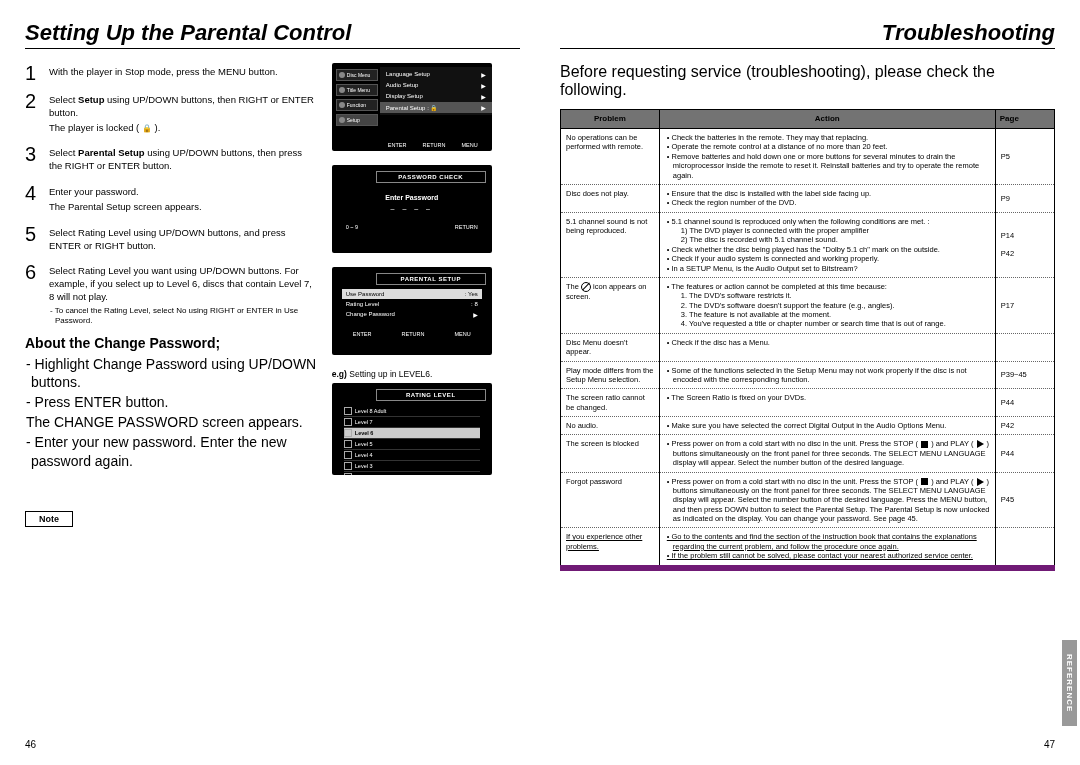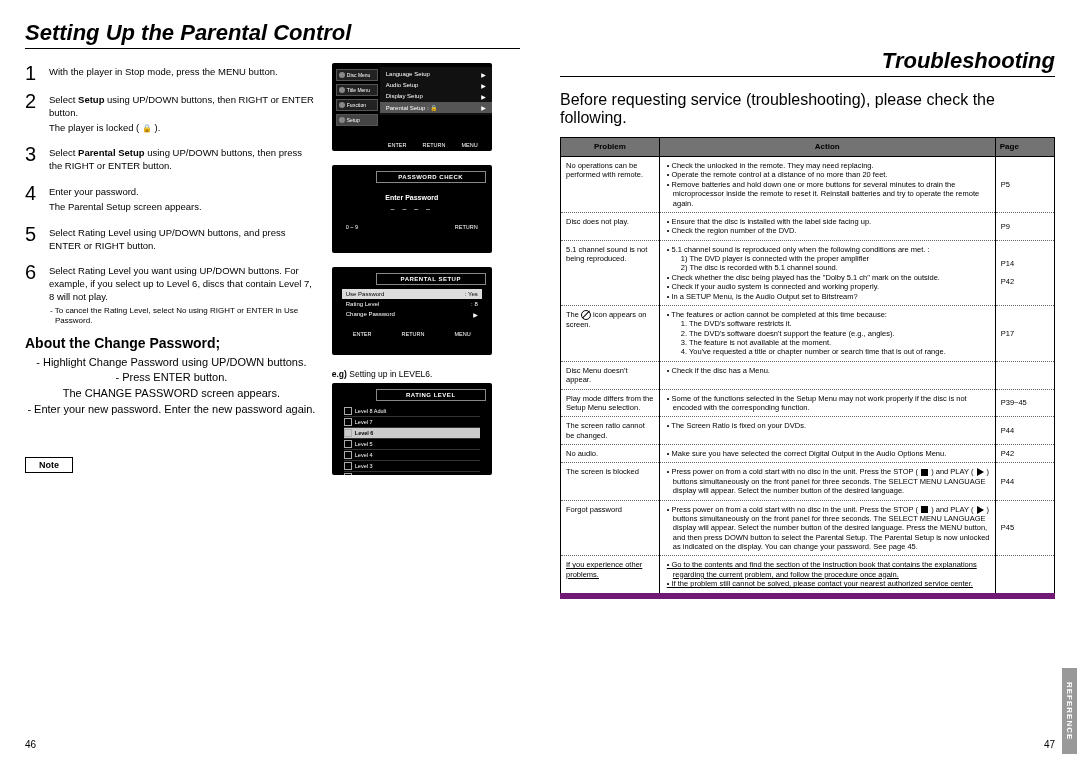--- a/index.html
+++ b/index.html
@@ -17,21 +17,21 @@
     height: 765px;
     box-sizing: border-box;
     padding: 20px 25px 15px 25px;
     position: relative;
   }
   .left-page, .right-page {
     flex: 1;
     position: relative;
   }
   .left-page { padding-right: 20px; }
-  .right-page { padding-left: 20px; margin-top: 28px; }
+  .right-page { padding-left: 20px; }
   h1 {
     font-size: 22px;
     font-weight: bold;
     font-style: italic;
     margin: 0 0 14px 0;
     border-bottom: 1px solid #000;
     padding-bottom: 2px;
   }
   .right-page h1 { text-align: right; }
   .intro {
@@ -64,24 +64,23 @@
   }
   .step-body .main { margin-bottom: 2px; }
   .step-body .sub { font-size: 8px; line-height: 1.3; padding-left: 6px; text-indent: -5px; margin-top: 2px;}
   .subhead {
     font-size: 14px;
     font-weight: bold;
     margin-top: 8px;
     margin-bottom: 4px;
   }
   .bullets {
-    font-size: 11px;
+    font-size: 14px;
     line-height: 1.35;
     padding-left: 6px;
-    text-align: center;
   }
   .bullets div { text-indent: -5px; margin-bottom: 1px; }
   .note-box {
     border: 1px solid #000;
     width: 46px;
     text-align: center;
     font-size: 9px;
     font-weight: bold;
     padding: 2px 0;
     margin-top: 40px;
@@ -454,21 +453,21 @@
           <th class="col-problem">Problem</th>
           <th class="col-action">Action</th>
           <th class="col-page">Page</th>
         </tr>
       </thead>
       <tbody id="trouble-body">
           <tr>
             <td class="col-problem">No operations can be performed with remote.</td>
             <td class="col-action">
               <div class="action-list">
-                <div>• Check the unlocked in the remote. They may need replacing.</div>
+                <div>• Check the batteries in the remote. They may that replacing.</div>
                 <div>• Operate the remote control at a distance of no more than 20 feet.</div>
                 <div>• Remove batteries and hold down one or more buttons for several minutes to drain the microprocessor inside the remote to reset it. Reinstall batteries and try to operate the remote again.</div>
               </div>
             </td>
             <td class="col-page" style="white-space: pre-line;">P5</td>
           </tr>
           <tr>
             <td class="col-problem">Disc does not play.</td>
             <td class="col-action">
               <div class="action-list">

